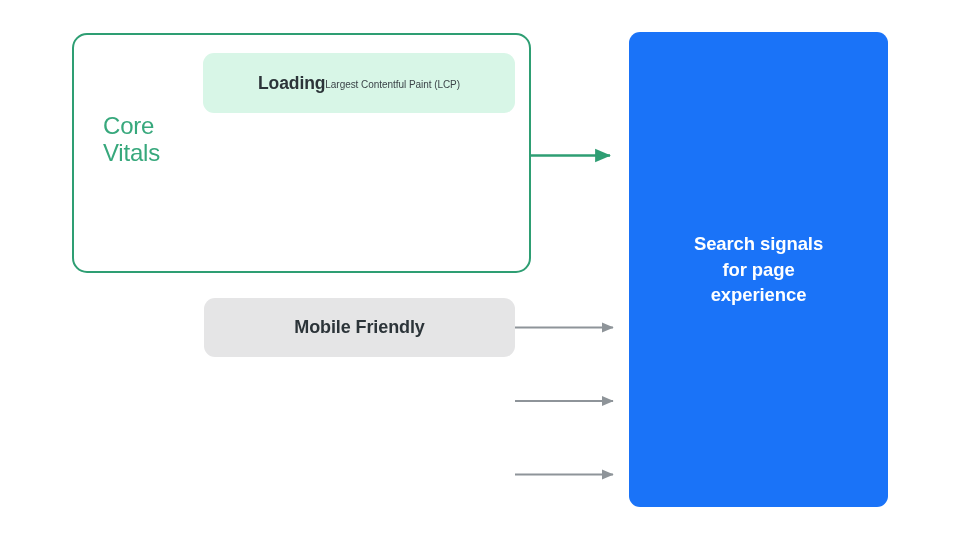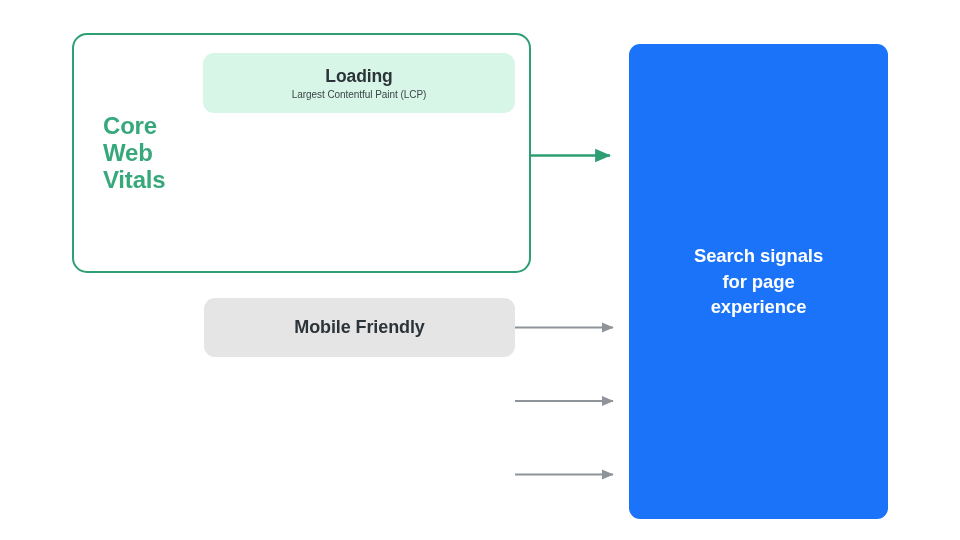--- a/index.html
+++ b/index.html
@@ -36,37 +36,36 @@
     background: transparent;
   }
 
   .cwv-label {
     position: absolute;
     left: 103px;
     top: 112px;
     width: 95px;
     color: #37A87C;
     font-size: 24px;
-    font-weight: bold;
+    font-weight: normal;
     line-height: 1.13;
     letter-spacing: -0.2px;
     text-align: left;
   }
   .cwv-label span { display: block; }
 
   
   .metric-box {
     position: absolute;
     left: 203px;
     width: 312px;
     height: 60px;
     background: #D8F6E7;
     border-radius: 11px;
     display: flex;
-    flex-direction: column;
     align-items: center;
     justify-content: center;
     box-sizing: border-box;
   }
   .metric-box.m1 { top: 53px; }
   .metric-box.m2 { top: 126px; }
   .metric-box.m3 { top: 199px; }
 
   .metric-title {
     font-size: 17.5px;
@@ -112,21 +111,20 @@
     position: absolute;
     left: 629px;
     top: 32px;
     width: 259px;
     height: 475px;
     background: #1A73F8;
     border-radius: 11px;
     display: flex;
     align-items: center;
     justify-content: center;
-    margin-top: 12px;
   }
   .blue-panel-text {
     color: #ffffff;
     font-size: 18.5px;
     font-weight: bold;
     line-height: 1.38;
     text-align: center;
     letter-spacing: -0.1px;
     padding: 0 18px;
   }
@@ -171,21 +169,20 @@
 
     <g>
       <line x1="515" y1="474.5" x2="613" y2="474.5" stroke="#8E9499" stroke-width="1.8" marker-end="url(#arrowGray)"></line>
     </g>
   </svg>
 
   <div class="cwv-container"></div>
 
   <div class="cwv-label">
     <span>Core</span>
-    <span>Web</span>
     <span>Vitals</span>
   </div>
 
   <div class="metric-box m1">
     <div class="metric-title">Loading</div>
     <div class="metric-sub">Largest Contentful Paint (LCP)</div>
   </div>
 
 
 

